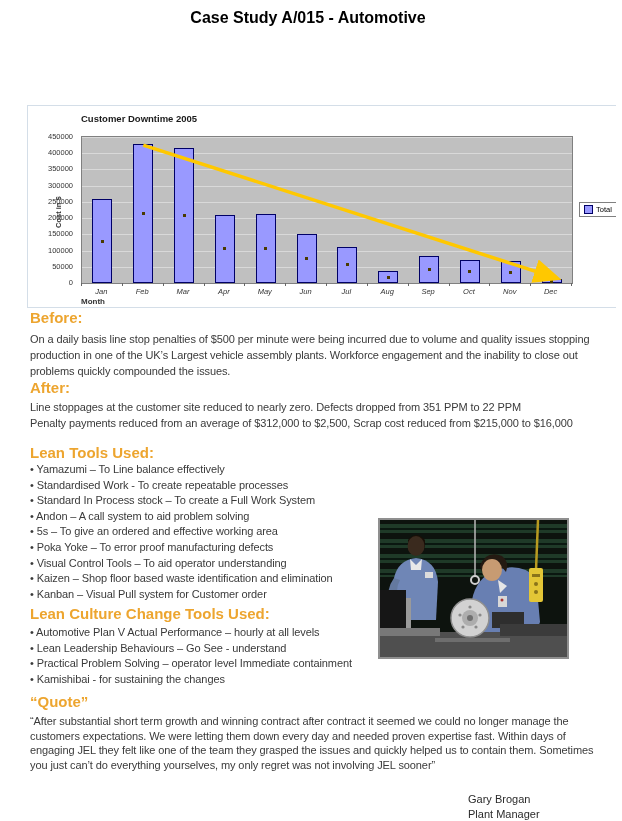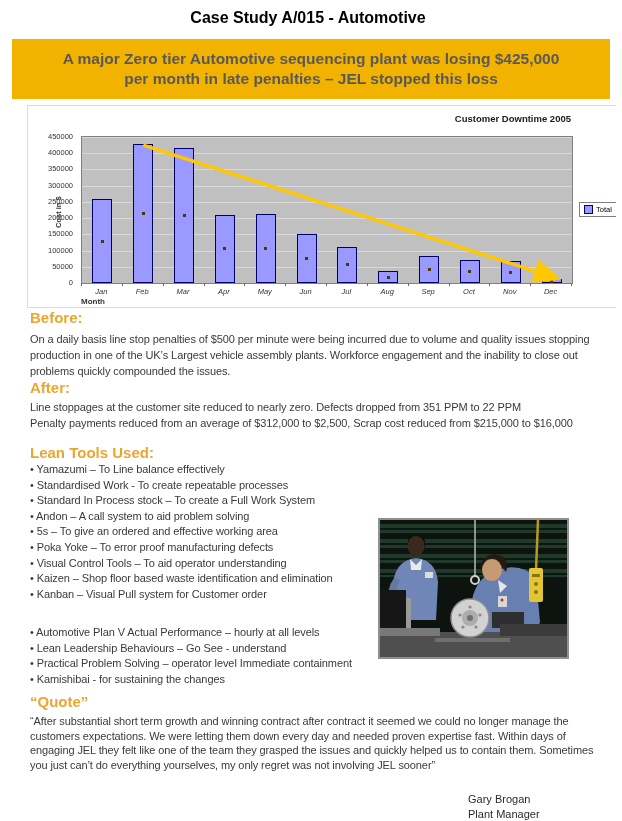--- a/index.html
+++ b/index.html
@@ -10,21 +10,21 @@
              font-size:16px;font-weight:bold;color:#000;}
 
   .banner{position:absolute;top:39px;left:12px;width:598px;height:60px;
           display:flex;align-items:center;justify-content:center;text-align:center;
           font-weight:bold;font-size:15.5px;line-height:20px;white-space:pre-line;
           box-sizing:border-box;padding:0 18px;}
 
   
   .chart{position:absolute;top:105px;left:27px;width:591px;height:203px;
          background:#fff;border:1px solid #d4dee8;box-sizing:border-box;}
-  .chart-title{position:absolute;top:7px;left:53px;width:490px;text-align:right;
+  .chart-title{position:absolute;top:7px;left:53px;width:490px;text-align:left;
                font-size:9.5px;font-weight:bold;color:#1a1a1a;}
   .chart-plot{position:absolute;left:53px;top:30px;width:490px;height:146px;
               border:1px solid #808080;}
   .gridline{position:absolute;left:0;width:100%;height:1px;}
   .bar{position:absolute;bottom:0;box-sizing:border-box;}
   .bar-dot{position:absolute;width:3px;height:3px;}
   .trend-svg{position:absolute;left:0;top:0;overflow:visible;}
   .y-ticks{position:absolute;left:0;top:30px;width:49px;height:146px;}
   .y-tick{position:absolute;right:4px;font-size:7.5px;color:#333;white-space:nowrap;}
   .x-label{position:absolute;text-align:center;font-size:7.5px;color:#333;top:181px;font-style:italic;}
@@ -55,22 +55,20 @@
   .attribution{position:absolute;left:468px;top:792px;font-size:11px;color:#2b2b2b;
                line-height:14.5px;}
 </style>
 </head>
 <body>
 
 <div class="page">
 
   <div class="doc-title">Case Study A/015 - Automotive</div>
 
-  <div class="banner" style="background: rgb(242, 178, 0); color: rgb(89, 89, 89);">A major Zero tier Automotive sequencing plant was losing $425,000
-per month in late penalties – JEL stopped this loss</div>
 
   <div class="chart">
     <div class="chart-title">Customer Downtime 2005</div>
     <div class="y-axis-title">Cost in $</div>
     <div class="y-ticks">
         <div class="y-tick" style="top: 142px;">0</div>
         <div class="y-tick" style="top: 125.778px;">50000</div>
         <div class="y-tick" style="top: 109.556px;">100000</div>
         <div class="y-tick" style="top: 93.3333px;">150000</div>
         <div class="y-tick" style="top: 77.1111px;">200000</div>
@@ -226,20 +224,21 @@
       <circle cx="90" cy="98" r="8" fill="#adadad"></circle>
       <circle cx="90" cy="98" r="3" fill="#707070"></circle>
       <circle cx="90" cy="87" r="1.6" fill="#8a8a8a"></circle>
       <circle cx="100" cy="95" r="1.6" fill="#8a8a8a"></circle>
       <circle cx="96" cy="107" r="1.6" fill="#8a8a8a"></circle>
       <circle cx="83" cy="107" r="1.6" fill="#8a8a8a"></circle>
       <circle cx="80" cy="95" r="1.6" fill="#8a8a8a"></circle>
     </svg>
   </div>
 
+  <div class="sec-heading" style="top: 605px; color: rgb(237, 165, 47);">Lean Culture Change Tools Used:</div>
   <ul class="bullet-list" style="top:625px;width:348px;">
     <li>Automotive Plan V Actual Performance – hourly at all levels</li>
     <li>Lean Leadership Behaviours – Go See - understand</li>
     <li>Practical Problem Solving – operator level Immediate containment</li>
     <li>Kamishibai - for sustaining the changes</li>
   </ul>
 
   <div class="sec-heading" style="top: 693px; color: rgb(237, 165, 47);">“Quote”</div>
   <div class="sec-body quote-body" style="top:714px;width:567px;">“After substantial short term growth and winning contract after contract it seemed we could no longer manage the customers expectations. We were letting them down every day and needed proven expertise fast. Within days of engaging JEL they felt like one of the team they grasped the issues and quickly helped us to contain them. Sometimes you just can’t do everything yourselves, my only regret was not involving JEL sooner”</div>
   <div class="attribution">

